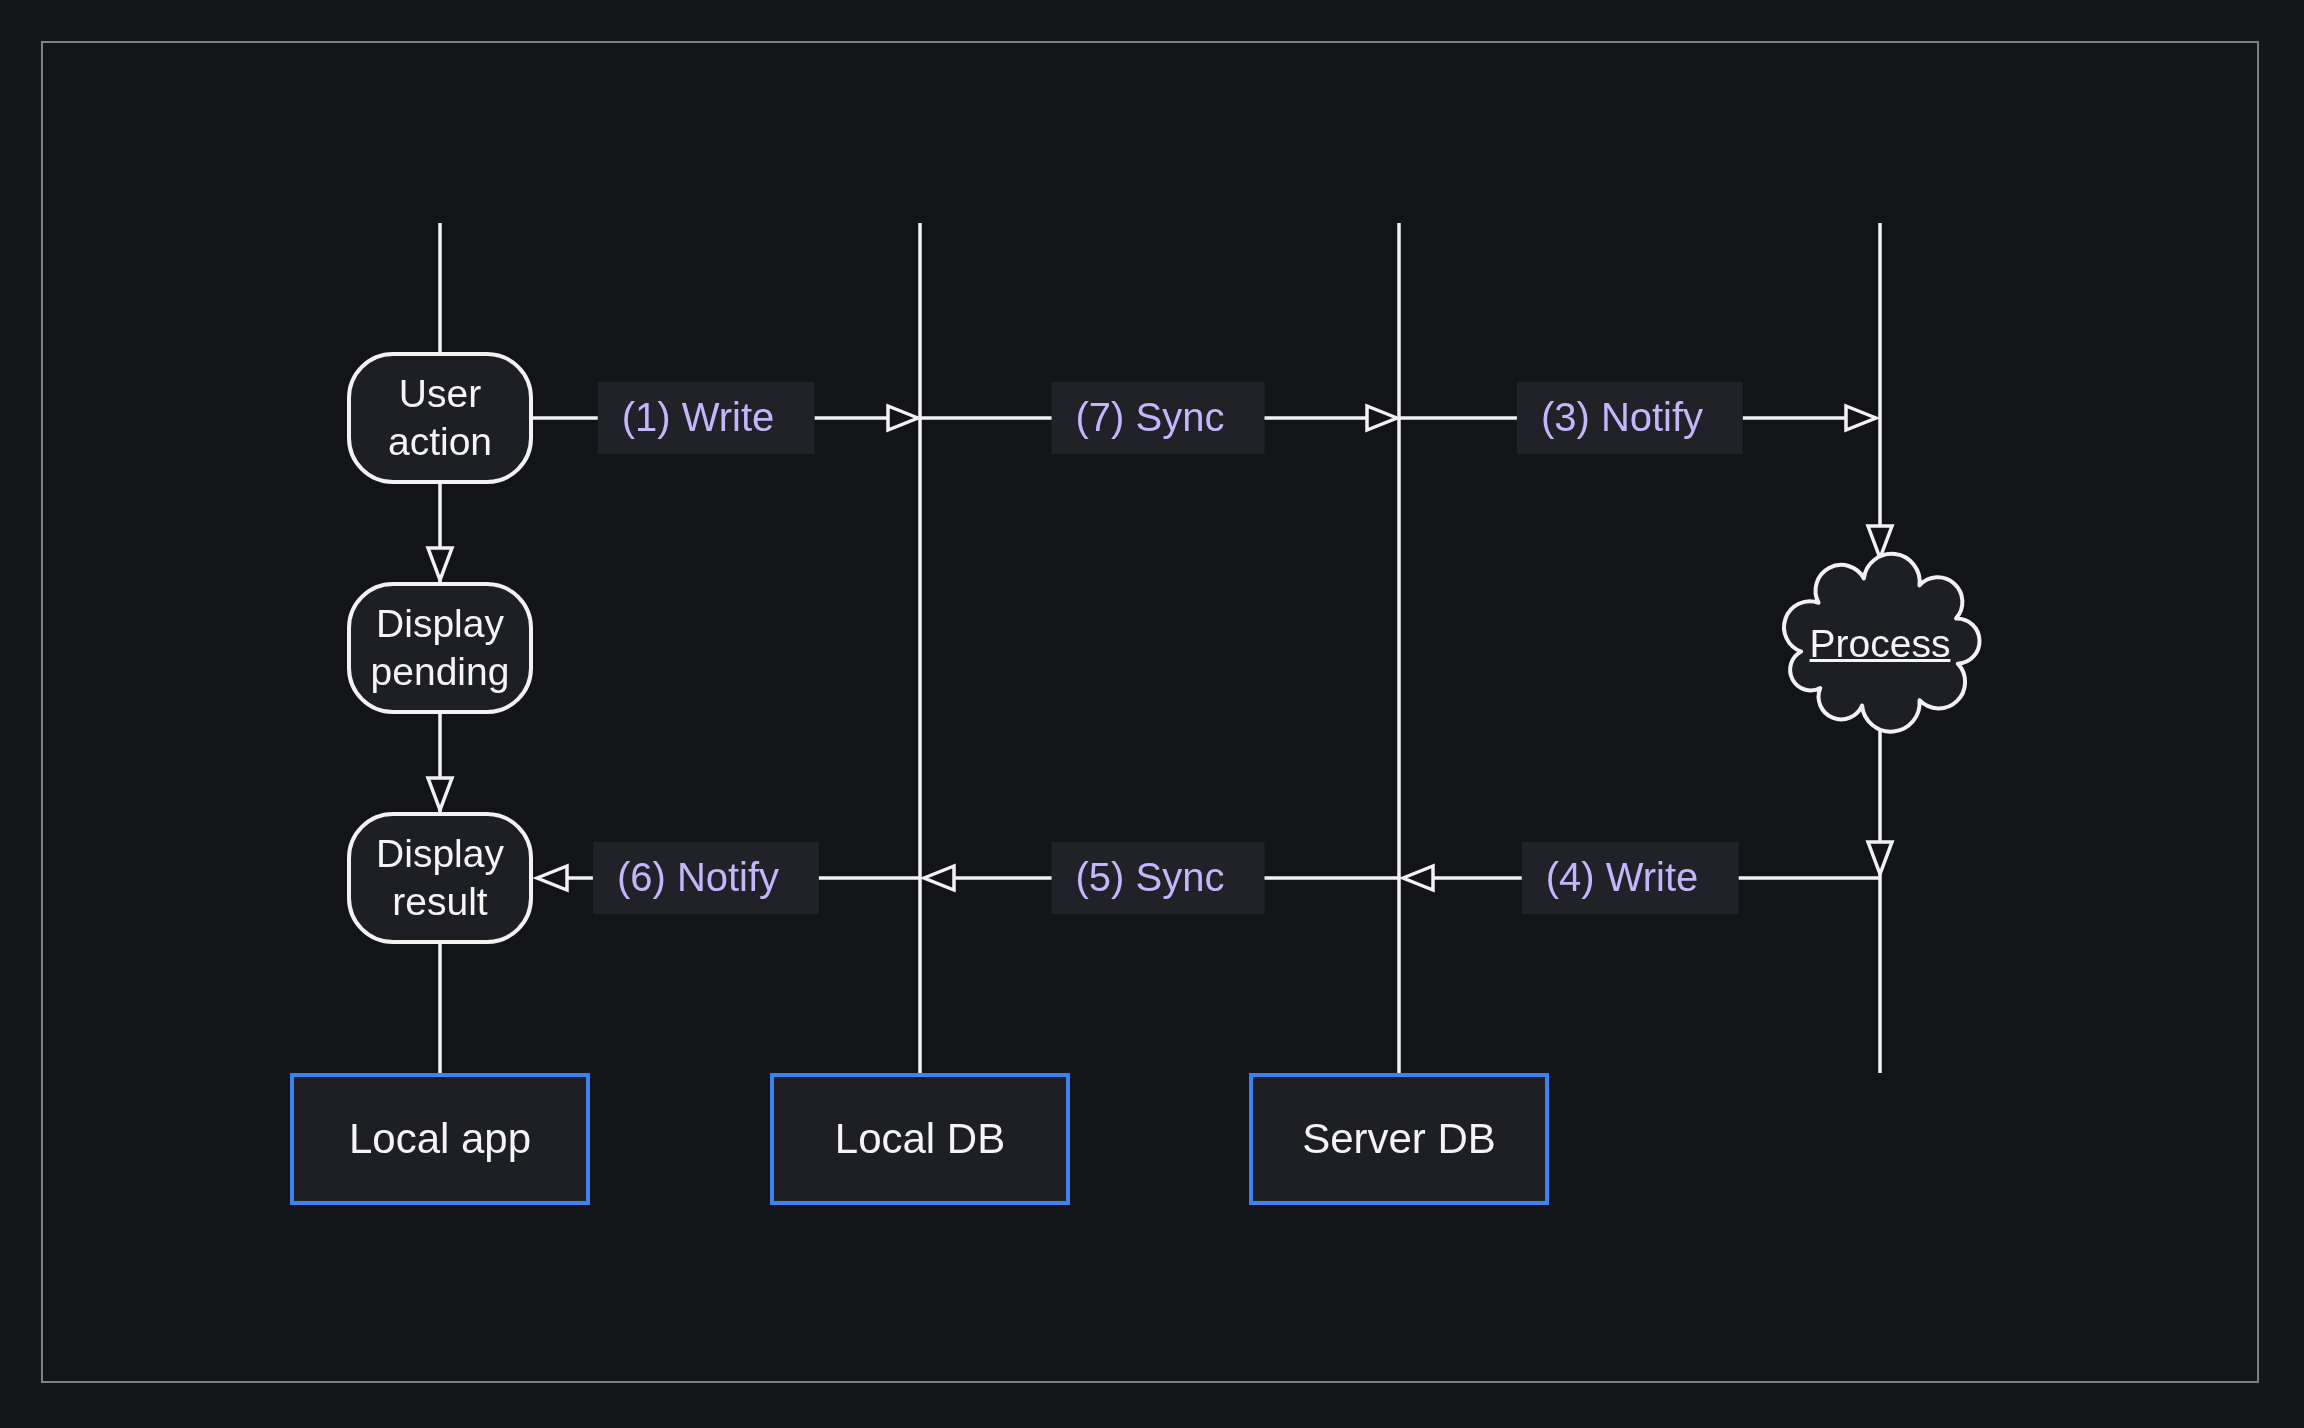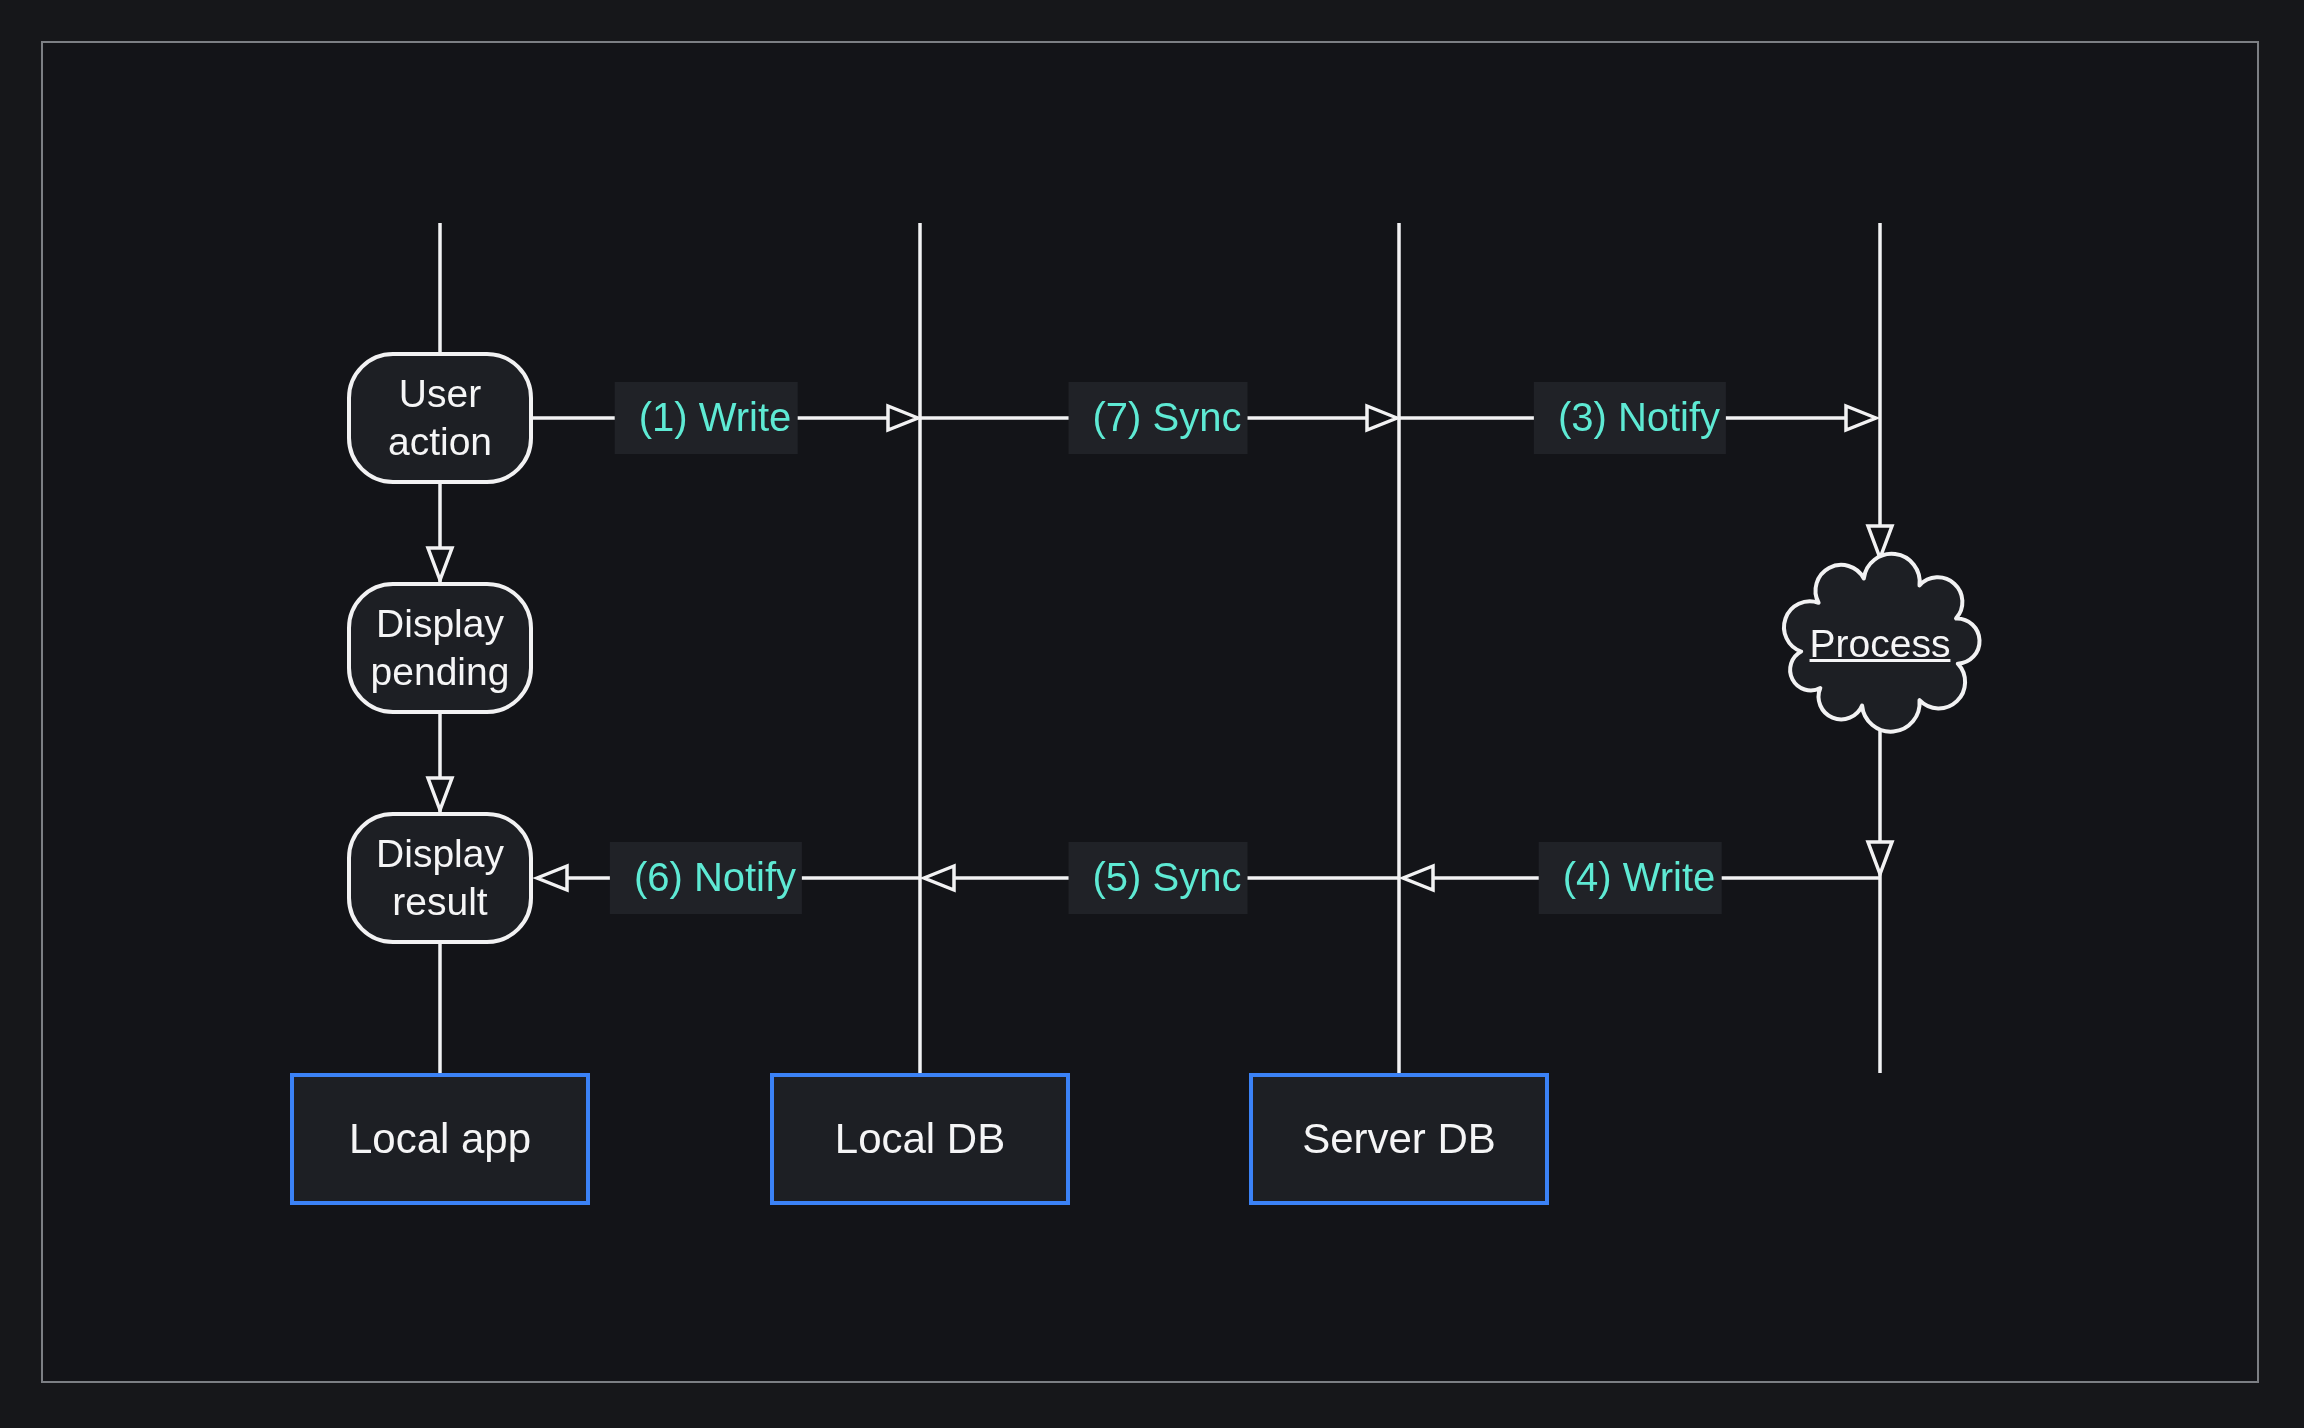--- a/index.html
+++ b/index.html
@@ -65,24 +65,24 @@
     align-items: center;
     justify-content: center;
     text-align: center;
     color: #f5f5f6;
     font-size: 42px;
   }
   .msg-label {
     position: absolute;
     transform: translate(-50%, -50%);
     background: #202227;
-    color: #5eead4;
+    color: #c4b5fd;
     font-size: 40px;
     line-height: 1;
-    padding: 15px 6px 17px 24px;
+    padding: 15px 40px 17px 24px;
     white-space: nowrap;
   }
   .cloud-text {
     position: absolute;
     left: 1780px;
     top: 622px;
     width: 200px;
     text-align: center;
     color: #f5f5f6;
     font-size: 39px;

